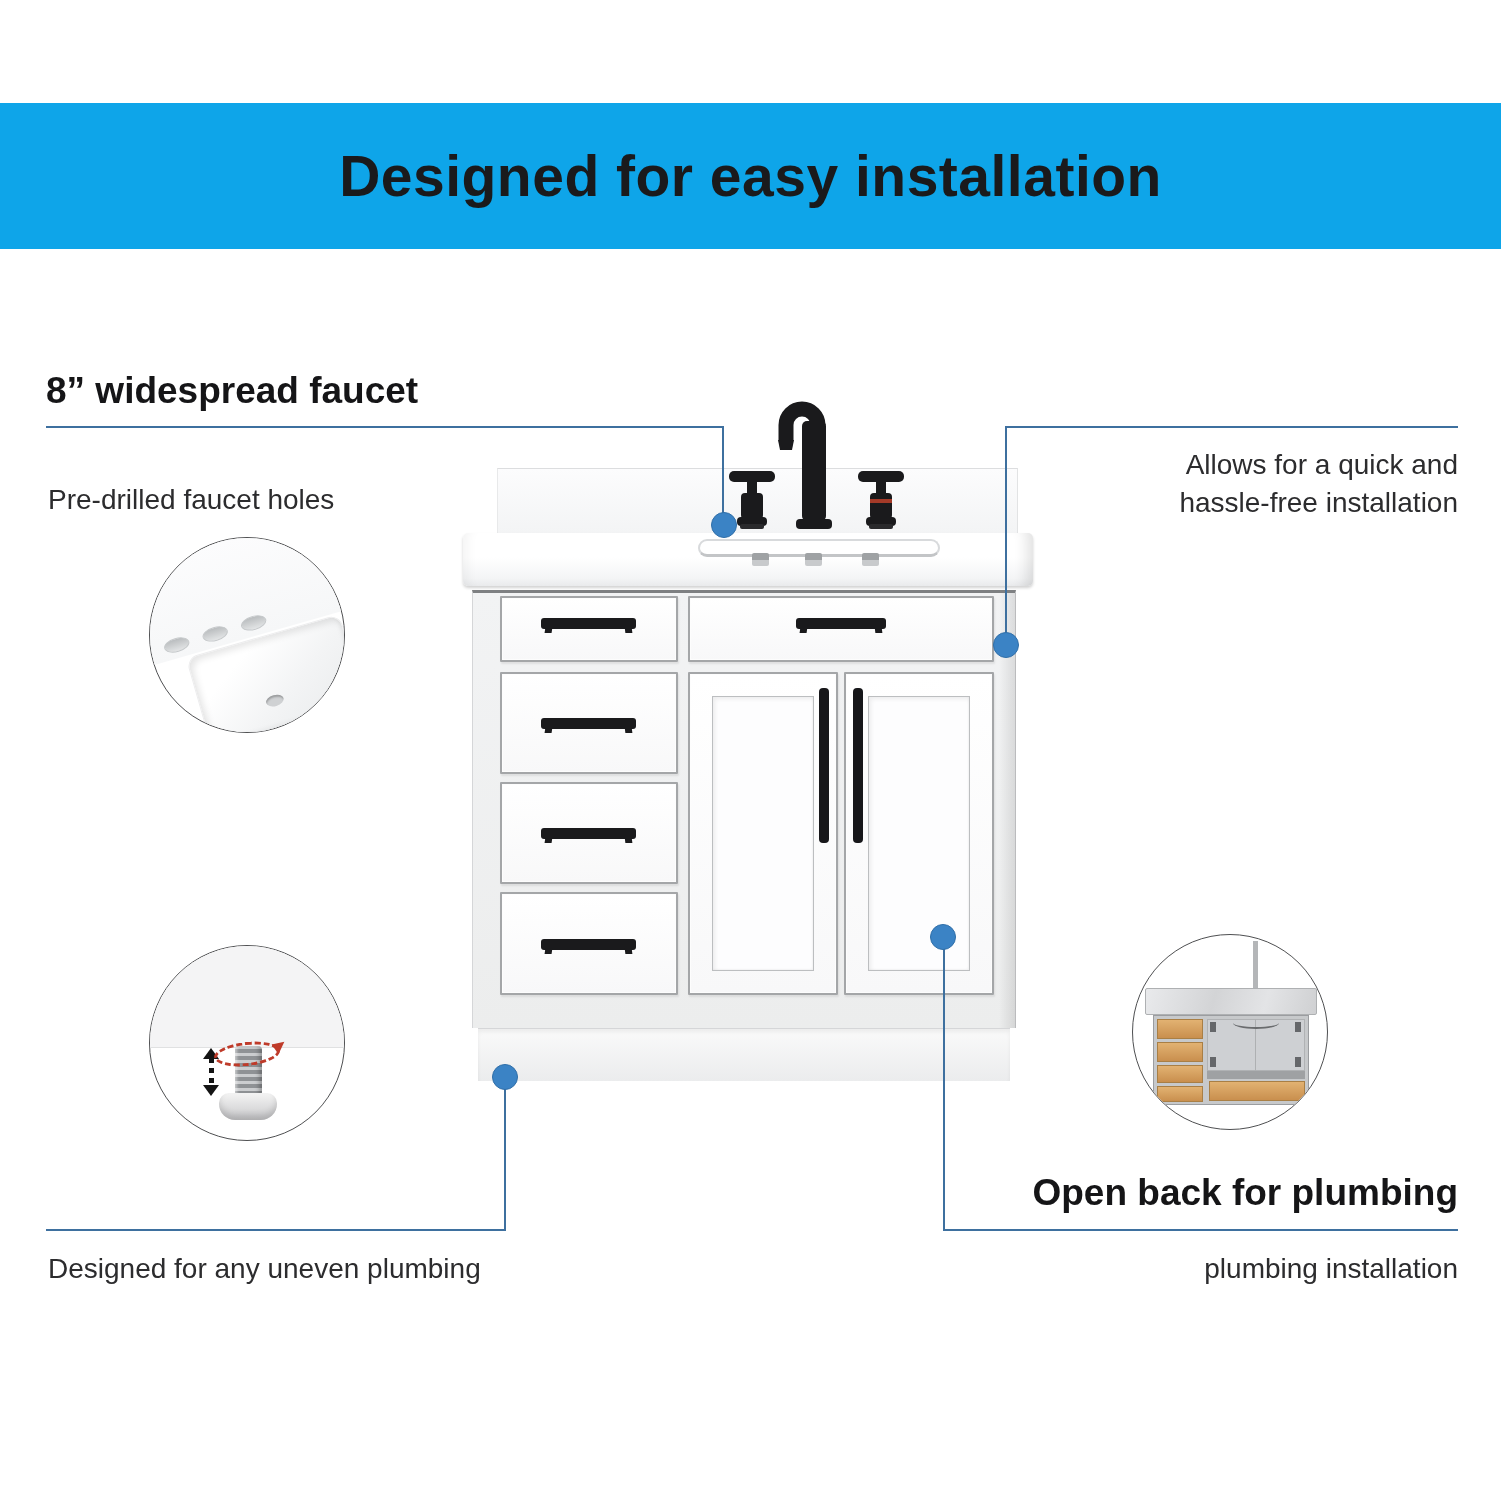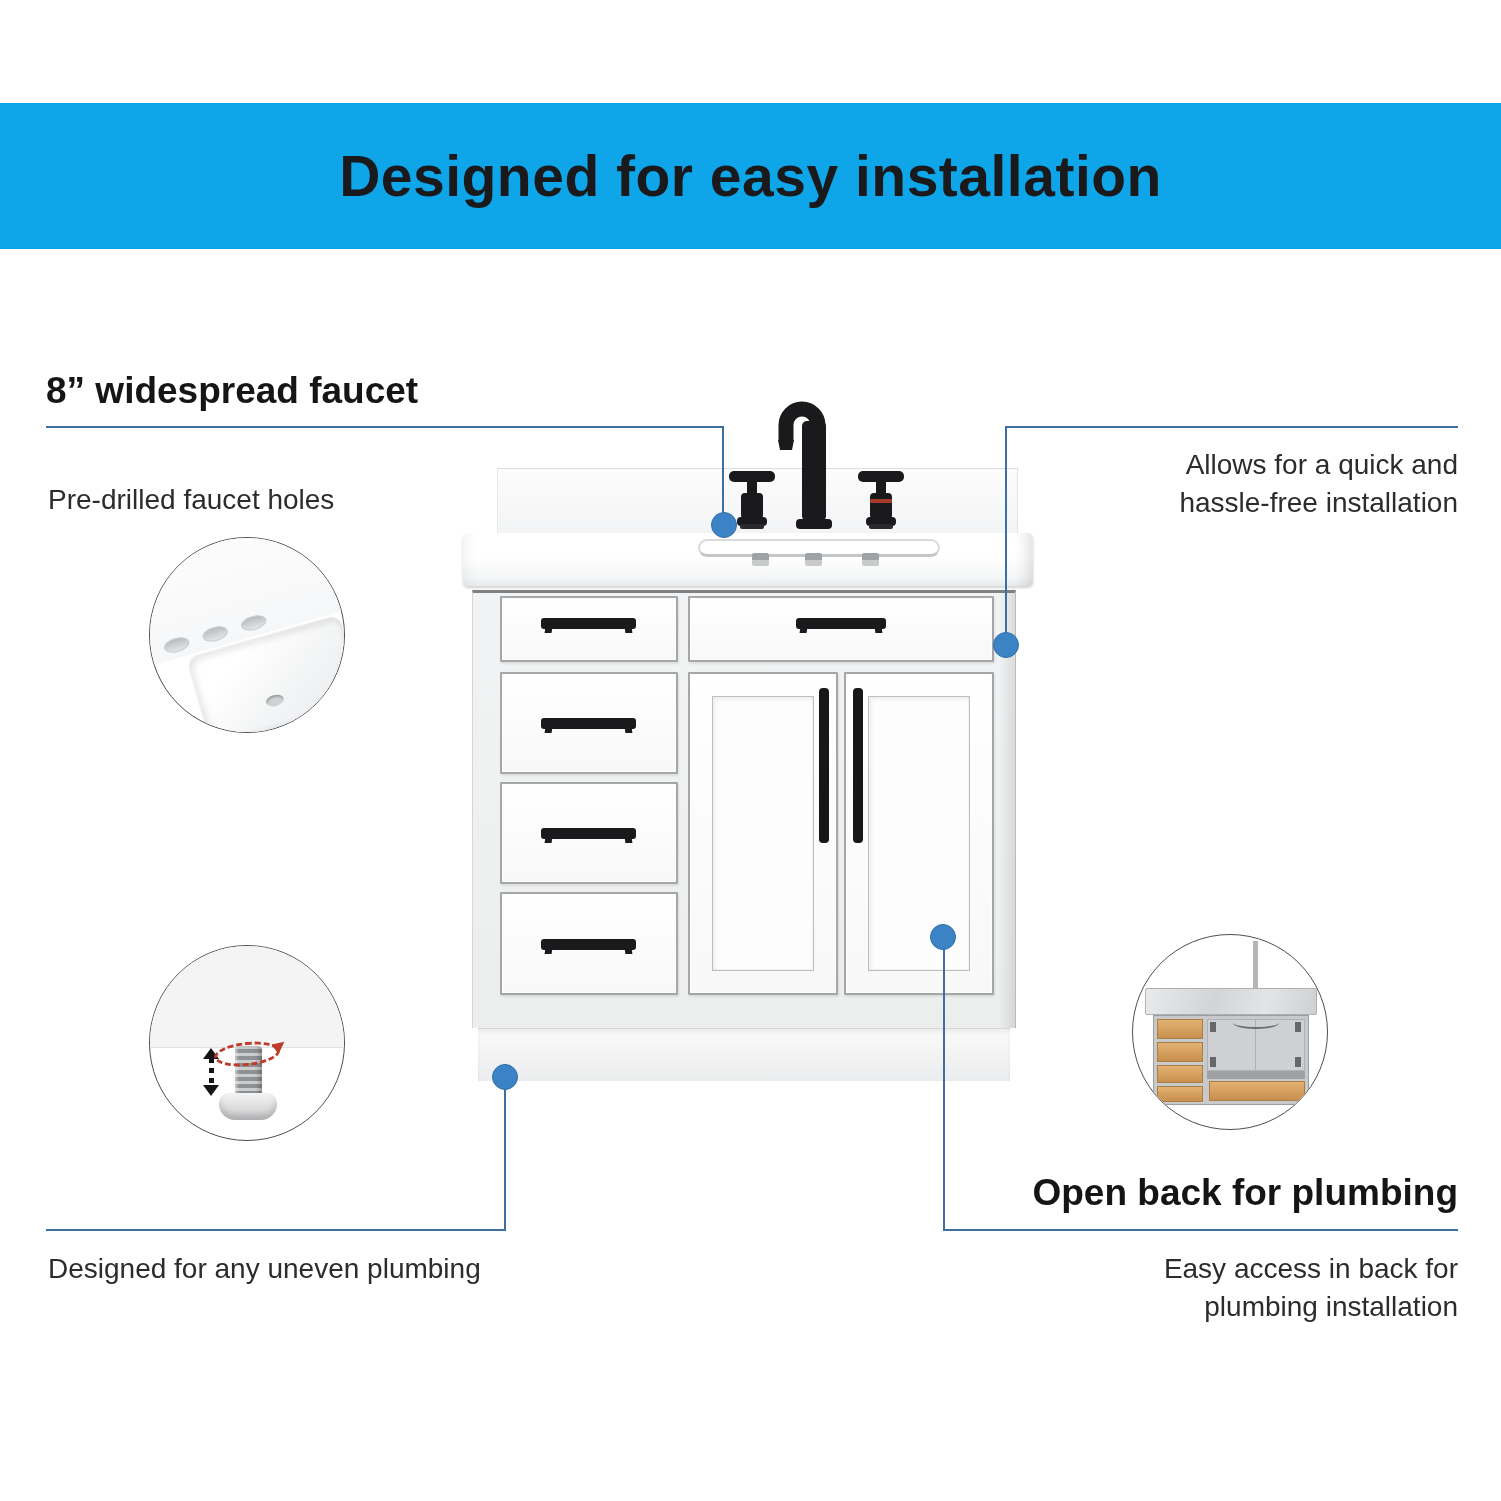--- a/index.html
+++ b/index.html
@@ -240,21 +240,20 @@
     <span class="line">Allows for  a quick and</span>
     <span class="line">hassle-free installation</span>
   </p>
 
   <p class="co-body bl-body">
     <span class="line">Designed for any uneven plumbing</span>
   </p>
 
   <h2 class="co-title br-title">Open back for plumbing</h2>
   <p class="co-body br-body">
-    <span class="line">Easy access in back for</span>
     <span class="line">plumbing installation</span>
   </p>
 
   <div class="inset ins-sink">
     <div class="sk-shadow"></div>
     <div class="sk-rot">
       <div class="sk-top"></div>
       <div class="sk-hole skh1"></div>
       <div class="sk-hole skh2"></div>
       <div class="sk-hole skh3"></div>

